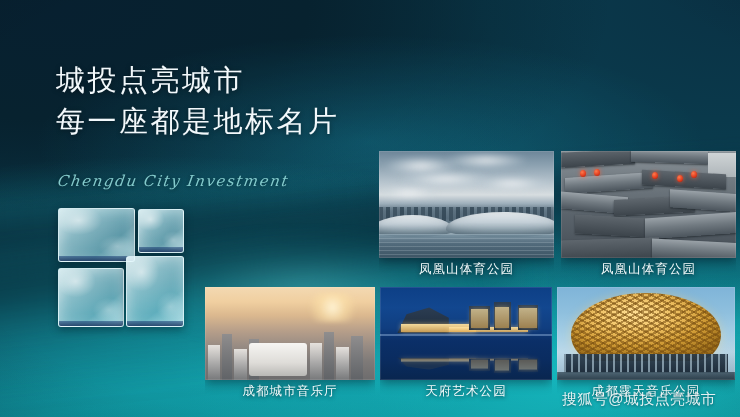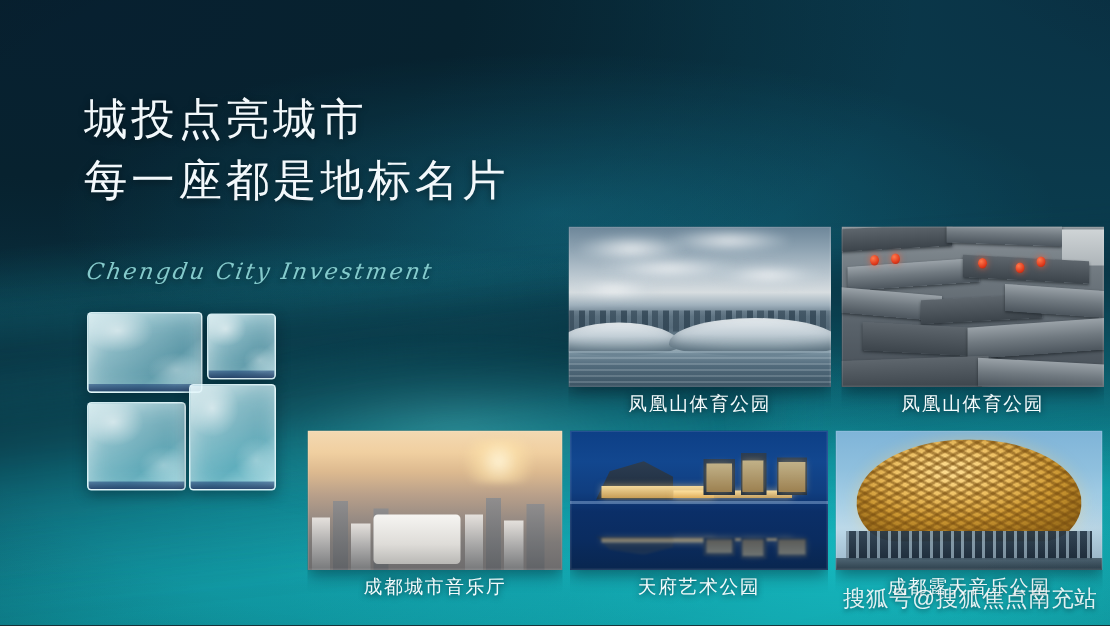--- a/index.html
+++ b/index.html
@@ -371,15 +371,15 @@
     <div class="ph ph-dome" style="height:93px;">
       <div class="shell"></div>
       <div class="base"></div>
       <div class="ground"></div>
     </div>
     <div class="caption" style="top:96px;">成都露天音乐公园</div>
   </div>
 
   <div class="bg-vignette"></div>
 
-  <div class="watermark">搜狐号@搜狐焦点南充站</div>
+  <div class="watermark">搜狐号@城投点亮城市</div>
 
 </div>
 
 </body></html>

